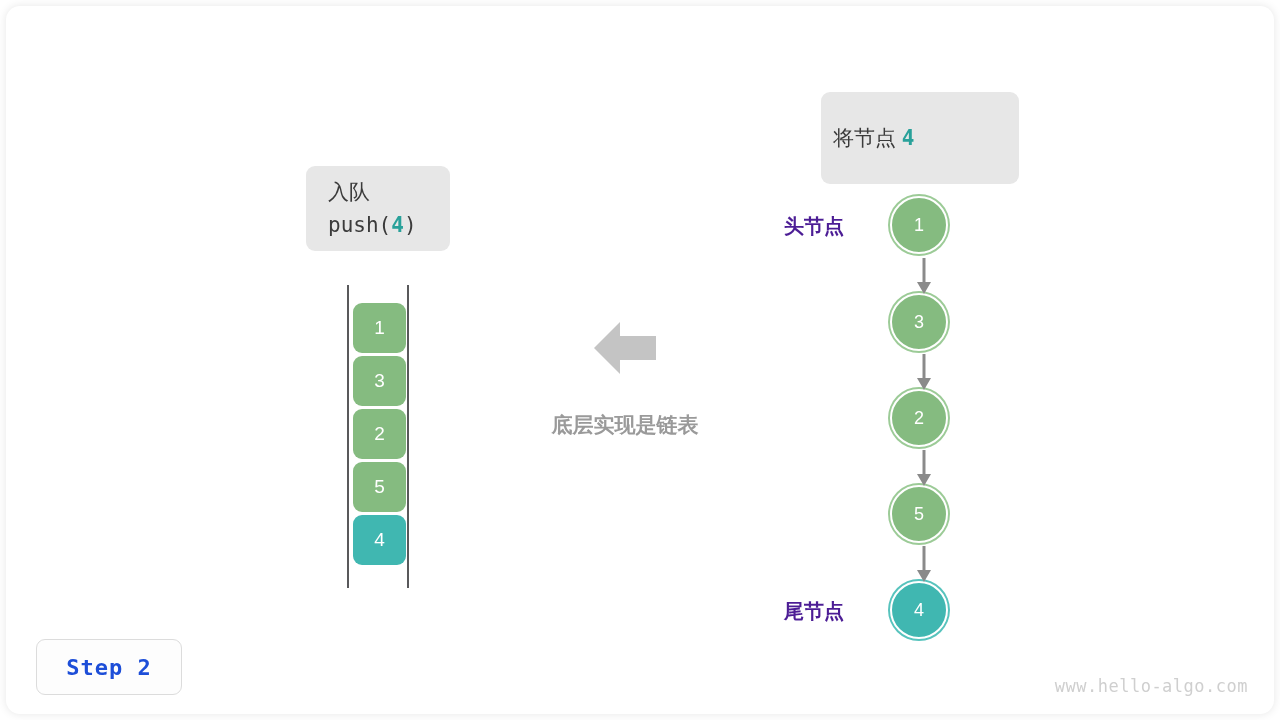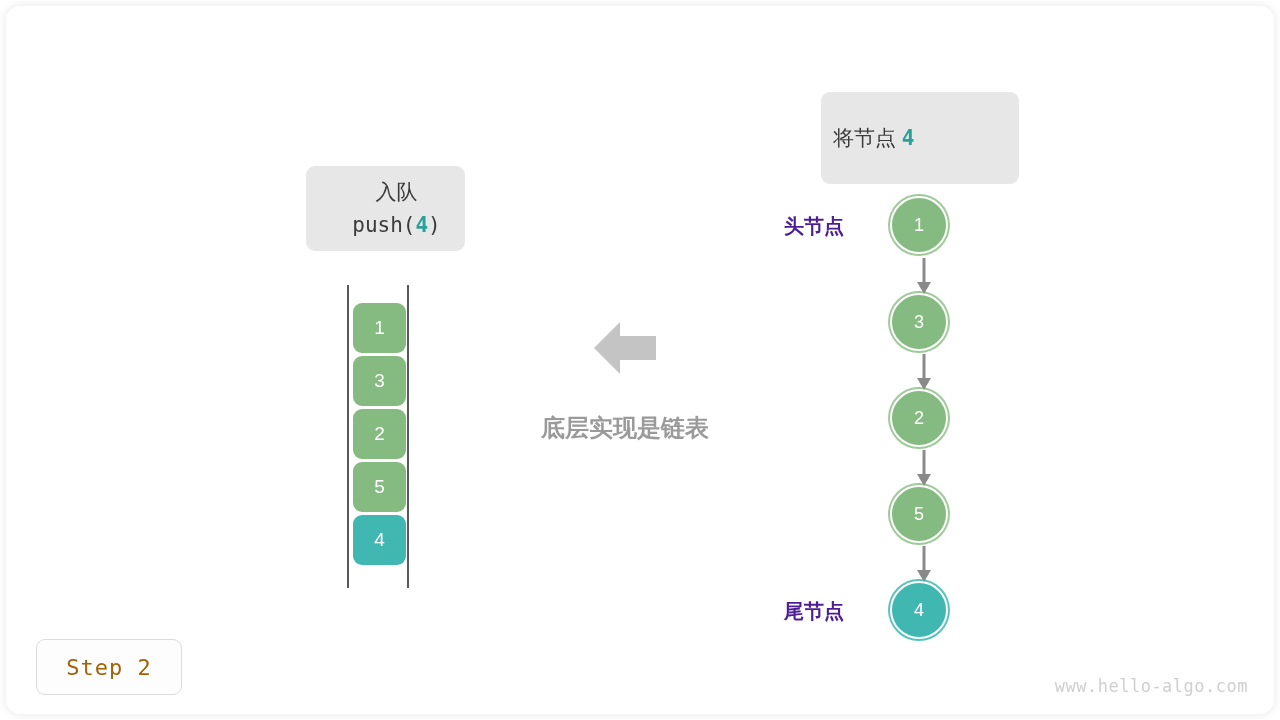--- a/index.html
+++ b/index.html
@@ -53,24 +53,23 @@
   }
   .note-mono {
     font-family: "DejaVu Sans Mono", "Liberation Mono", monospace;
     font-size: 21px;
   }
   .hl-teal { color: #29a19a; font-weight: bold; }
 
   #note-push {
     left: 306px;
     top: 166px;
-    width: 159px;
+    width: 144px;
     height: 85px;
     padding-left: 22px;
-    align-items: center;
   }
   #note-append {
     left: 821px;
     top: 66px;
     width: 198px;
     height: 92px;
     padding-left: 12px;
     margin-top: 26px;
   }
 
@@ -115,21 +114,21 @@
     width: 62px;
     height: 56px;
   }
   #mid-caption {
     position: absolute;
     left: 500px;
     top: 408px;
     width: 250px;
     text-align: center;
     color: #9a9a9a;
-    font-size: 24px;
+    font-size: 21px;
     font-weight: bold;
     line-height: 1.65;
   }
   #mid-caption div { white-space: pre; }
 
   
   #list-area {
     position: absolute;
     left: 770px;
     top: 180px;
@@ -171,24 +170,24 @@
   
   #step-badge {
     position: absolute;
     left: 36px;
     top: 639px;
     width: 144px;
     height: 54px;
     border: 1px solid #dcdcdc;
     border-radius: 9px;
     background: #fdfdfd;
-    color: #a16207;
+    color: #1d4ed8;
     font-family: "DejaVu Sans Mono", "Liberation Mono", monospace;
     font-size: 22px;
-    font-weight: normal;
+    font-weight: bold;
     letter-spacing: 1px;
     display: flex;
     align-items: center;
     justify-content: center;
   }
   #watermark {
     position: absolute;
     right: 32px;
     top: 676px;
     color: #cfcfcf;

